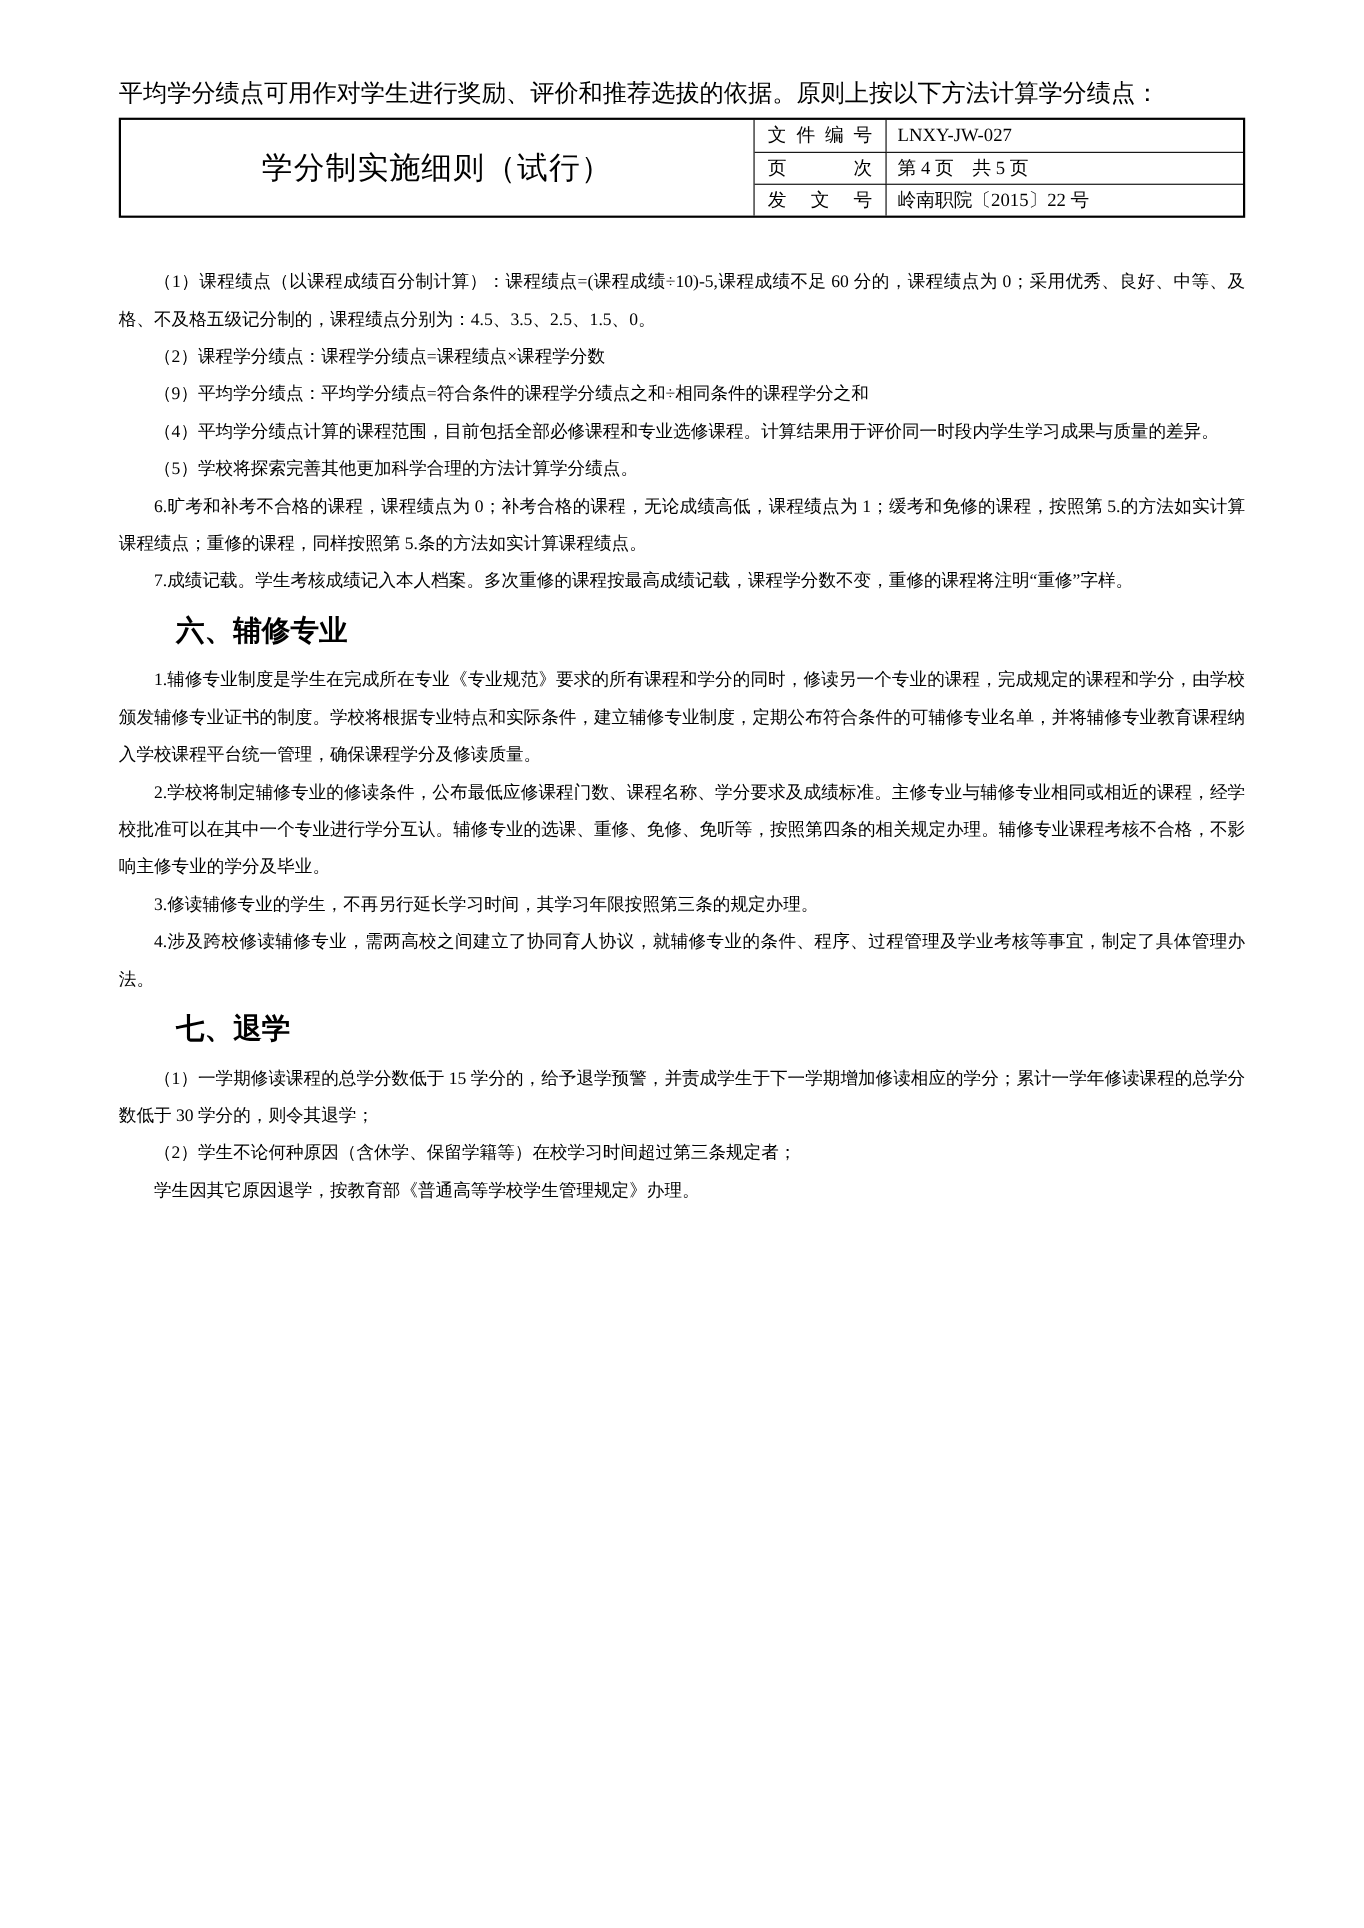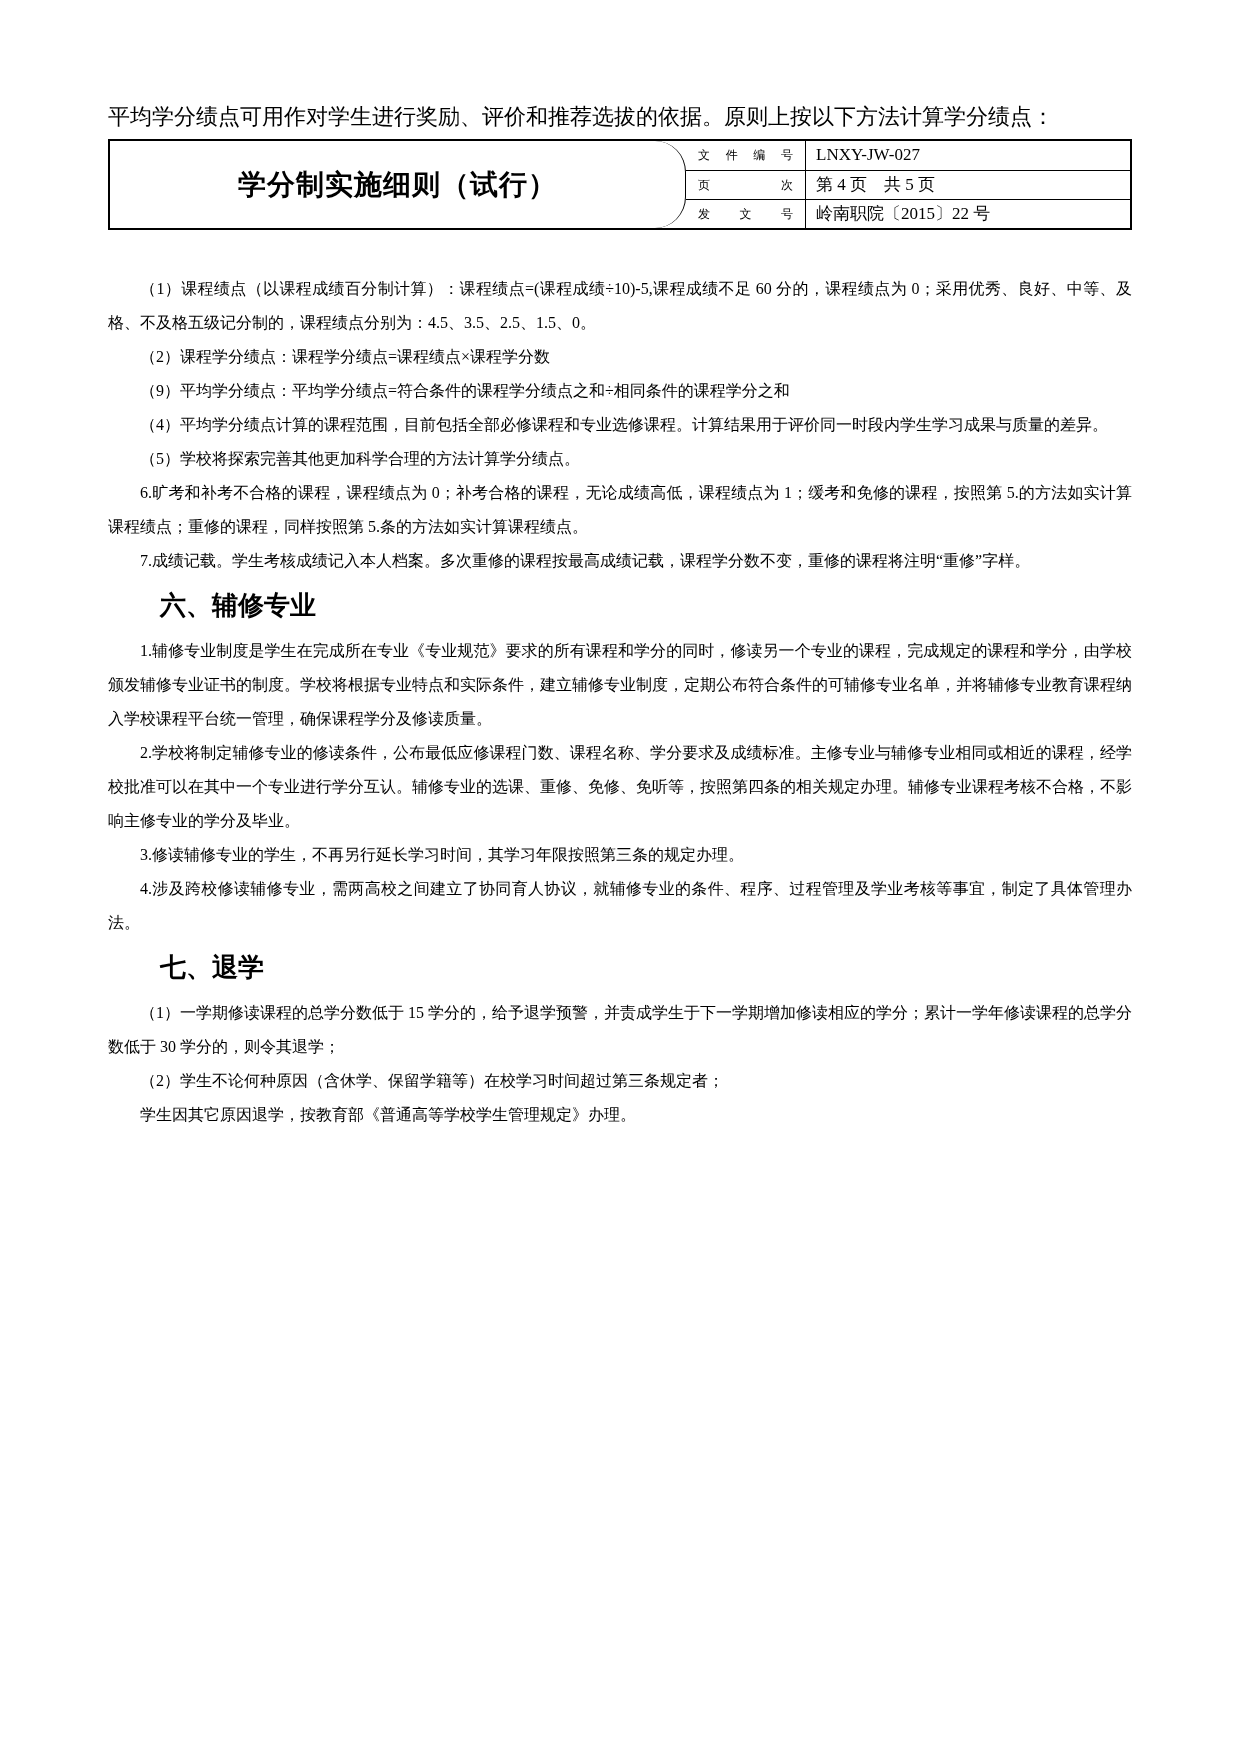--- a/index.html
+++ b/index.html
@@ -11,21 +11,21 @@
     width: 1240px;
     height: 1753px;
     font-family: "Liberation Serif", "DejaVu Serif", serif;
     color: #000000;
   }
   .page {
     position: relative;
     width: 1240px;
     height: 1267px;
     box-sizing: border-box;
-    padding: 100px 108px 0 108px;
+    padding: 68px 108px 0 108px;
     background: #ffffff;
     overflow: hidden;
   }
   
   .intro {
     font-size: 22px;
     line-height: 34px;
     text-align: justify;
     margin: 0;
   }
@@ -39,28 +39,27 @@
     box-sizing: border-box;
   }
   .ht-title {
     grid-column: 1;
     grid-row: 1 / 4;
     border-right: 1.5px solid #000;
     display: flex;
     align-items: center;
     justify-content: center;
     font-size: 28px;
-    font-weight: bold;
+    font-weight: normal;
     letter-spacing: 1px;
-    border-radius: 31px;
   }
   .ht-label {
     grid-column: 2;
     border-right: 1.5px solid #000;
-    font-size: 12px;
+    font-size: 17px;
     line-height: 28px;
     padding: 0 12px;
     text-align: justify;
     text-align-last: justify;
     overflow: hidden;
     white-space: nowrap;
   }
   .ht-value {
     grid-column: 3;
     font-size: 17px;

